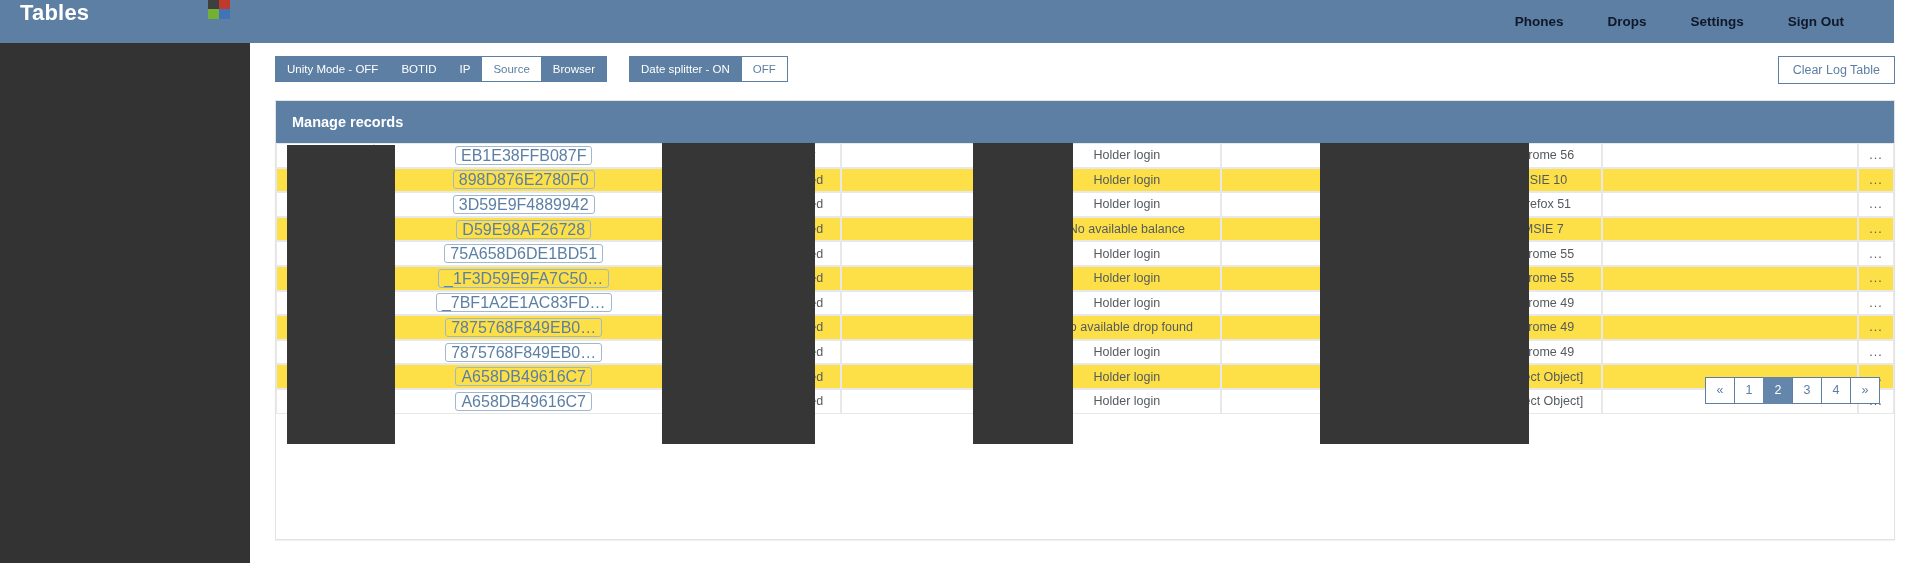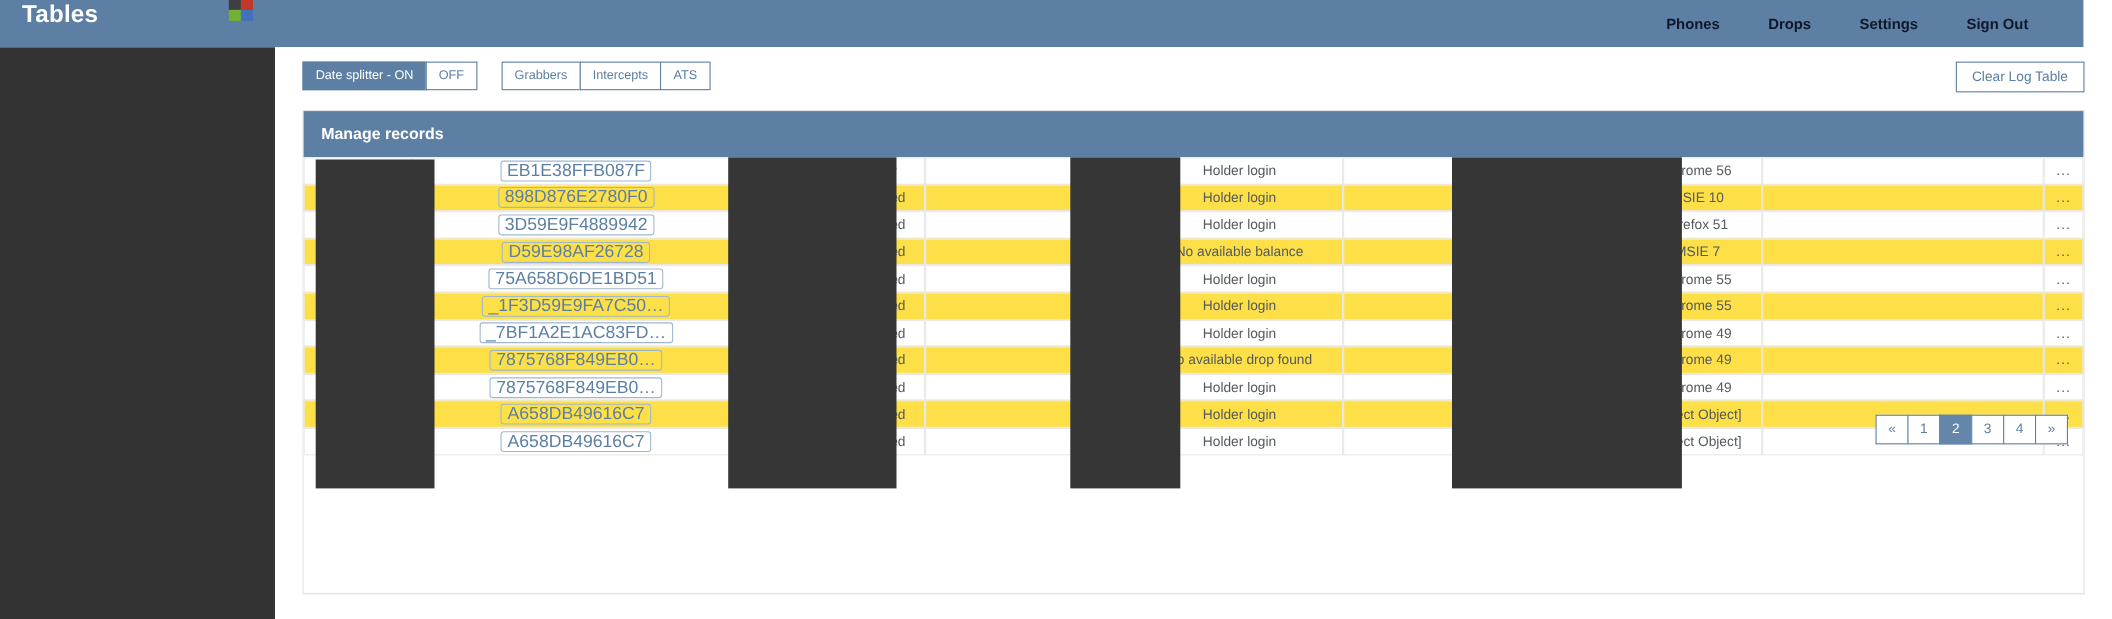--- a/index.html
+++ b/index.html
@@ -224,27 +224,29 @@
 </div>
 
 <div class="sidebar">
   <div class="side-spacer"></div>
 </div>
 
 <div class="content">
 
   <div class="toolbar">
     <div class="btn-group">
+      <div class="btn">Unity Mode - OFF</div>
+      <div class="btn">BOTID</div>
+      <div class="btn">IP</div>
+      <div class="btn light">Source</div>
+      <div class="btn">Browser</div>
+    </div>
+    <div class="btn-group">
       <div class="btn">Date splitter - ON</div>
       <div class="btn light">OFF</div>
-    </div>
-    <div class="btn-group">
-      <div class="btn outline">Grabbers</div>
-      <div class="btn outline">Intercepts</div>
-      <div class="btn outline">ATS</div>
     </div>
     <div class="clear-btn">Clear Log Table</div>
   </div>
 
   <div class="panel">
     <div class="panel-head">Manage records</div>
     <div class="panel-body">
       <table class="rec">
         <colgroup>
           <col class="c-pad">

